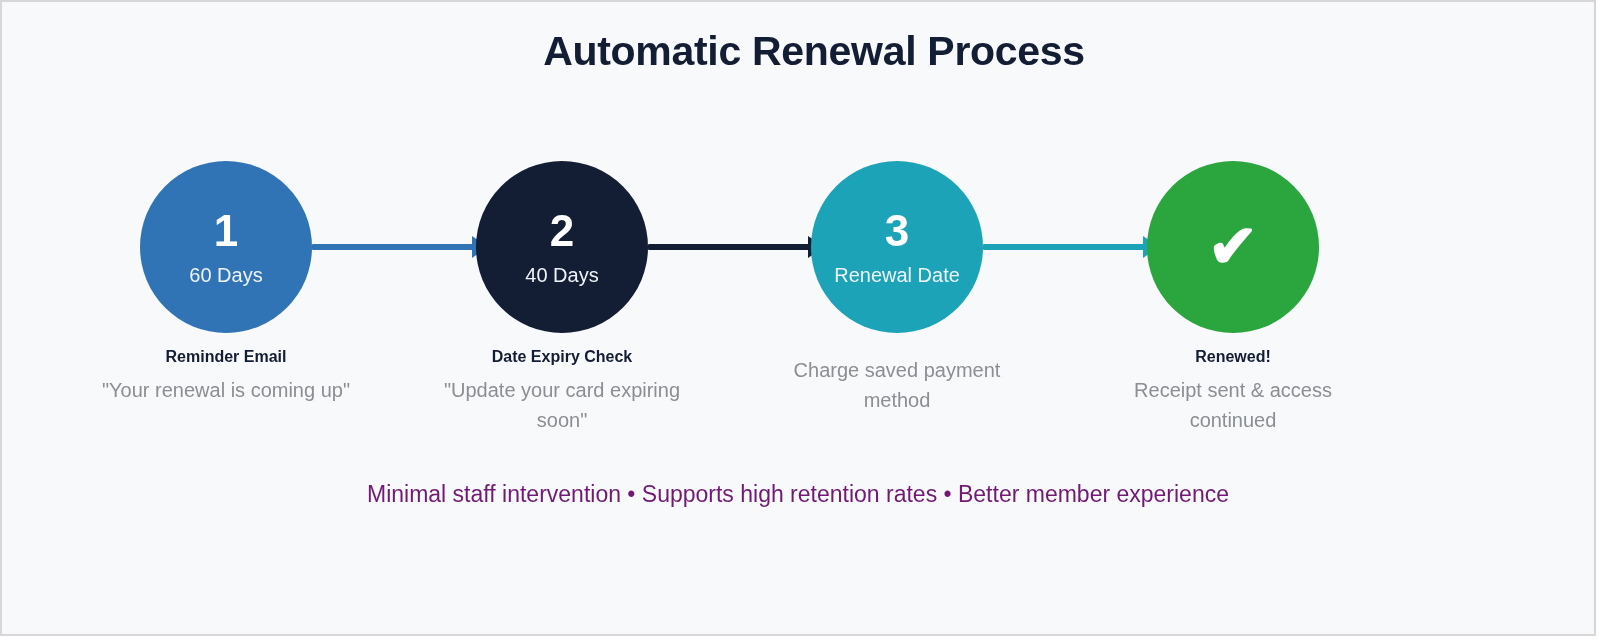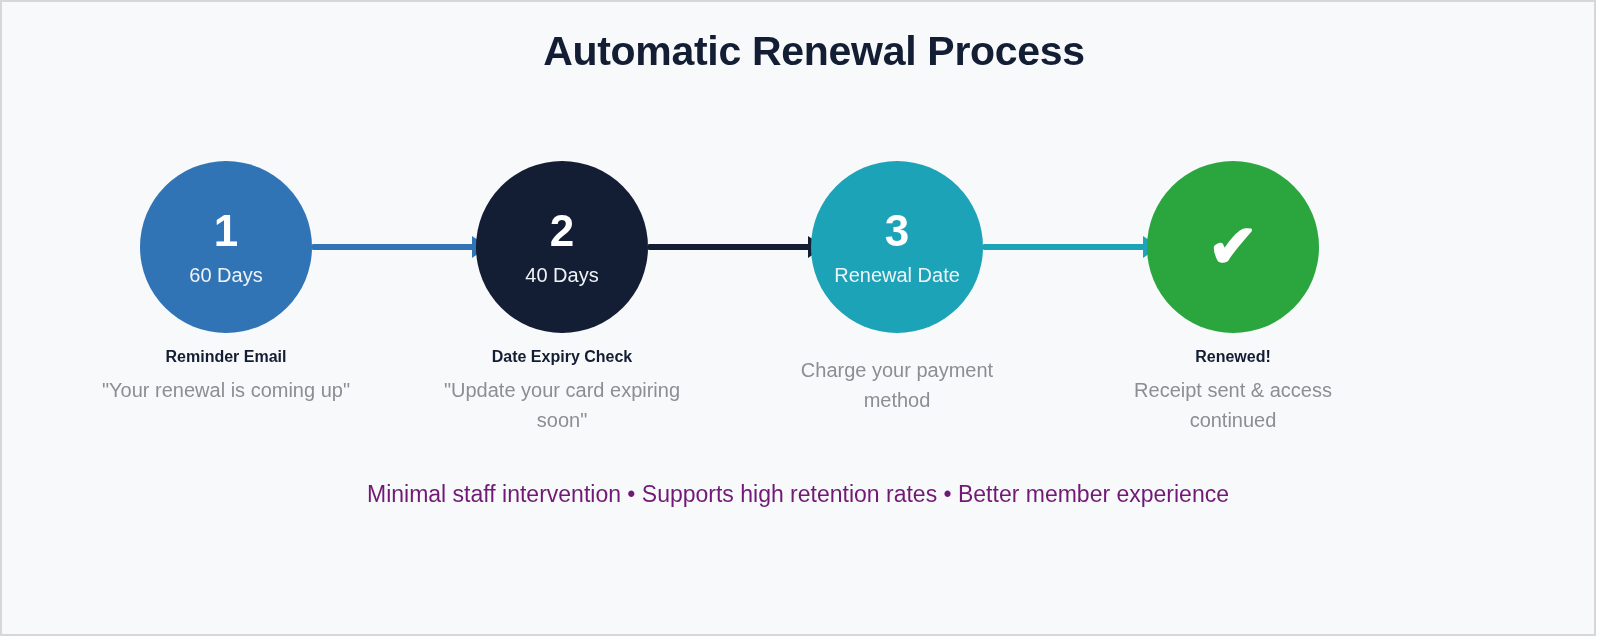--- a/index.html
+++ b/index.html
@@ -178,21 +178,21 @@
       <div class="label-title">Reminder Email</div>
       <div class="label-sub">"Your renewal is coming up"</div>
     </div>
 
     <div class="label-group" style="left:430px;">
       <div class="label-title">Date Expiry Check</div>
       <div class="label-sub">"Update your card expiring soon"</div>
     </div>
 
     <div class="label-group" style="left:765px;">
-      <div class="label-sub">Charge your payment method</div>
+      <div class="label-sub">Charge saved payment method</div>
     </div>
 
     <div class="label-group" style="left:1101px;">
       <div class="label-title">Renewed!</div>
       <div class="label-sub">Receipt sent &amp; access continued</div>
     </div>
 
   </div>
 
   <div class="footer">Minimal staff intervention • Supports high retention rates • Better member experience</div>

